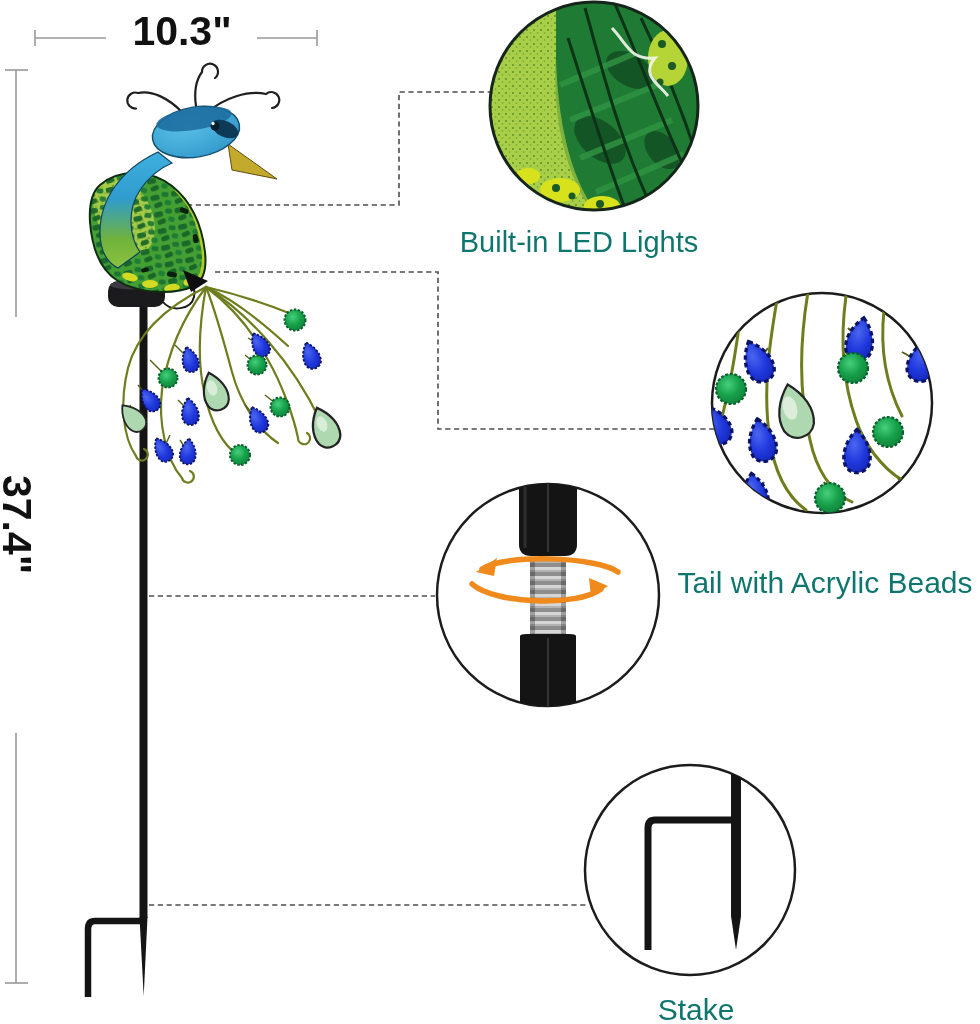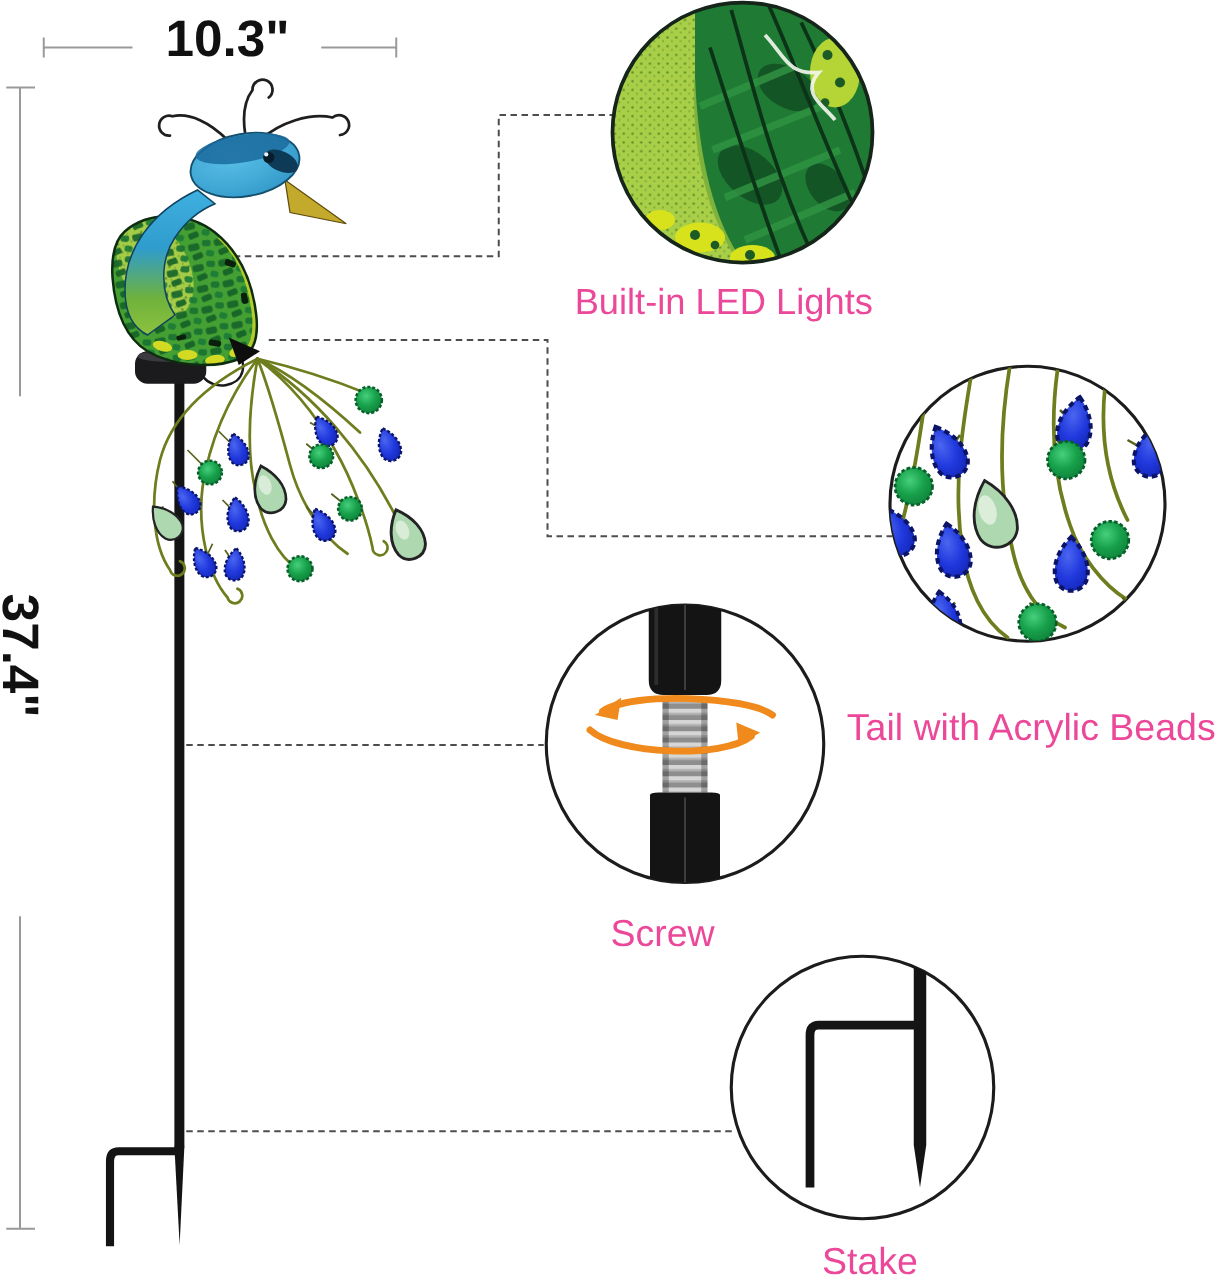--- a/index.html
+++ b/index.html
@@ -2,21 +2,21 @@
 <html><head>
 <meta charset="utf-8">
 <style>
   html,body{margin:0;padding:0;background:#ffffff;}
   .stage{position:relative;width:980px;height:1024px;background:#ffffff;overflow:hidden;
          font-family:"Liberation Sans", sans-serif;}
   .stage svg{position:absolute;left:0;top:0;}
   .dim{position:absolute;color:#111111;font-weight:700;font-size:41px;text-align:center;
        line-height:1.05;letter-spacing:0px;white-space:nowrap;}
   .dim-h{transform:rotate(90deg);transform-origin:center center;}
-  .lbl{position:absolute;color:#ec4899;font-weight:500;font-size:29px;text-align:center;
+  .lbl{position:absolute;color:#0f766e;font-weight:500;font-size:29px;text-align:center;
        line-height:1.1;white-space:nowrap;}
 </style>
 </head>
 <body>
 
 <div class="stage">
 
 <svg width="980" height="1024" viewBox="0 0 980 1024">
   <defs>
     <linearGradient id="neckGrad" x1="0" y1="0" x2="0" y2="1">
@@ -325,17 +325,16 @@
 </svg>
 
 <div class="dim" style="left:102px;top:10px;width:160px;">10.3"</div>
 
 <div class="dim dim-h" style="left:-64px;top:503px;width:160px;">37.4"</div>
 
 <div class="lbl" style="left:454px;top:227px;width:250px;font-size:29px;">Built-in LED Lights</div>
 
 <div class="lbl" style="left:670px;top:535px;width:310px;font-size:30px;margin-top:31px;">Tail with Acrylic Beads</div>
 
-<div class="lbl" style="left:430px;top:731px;width:200px;font-size:30px;">Screw</div>
 
 <div class="lbl" style="left:596px;top:993px;width:200px;font-size:30px;">Stake</div>
 
 </div>
 
 </body></html>

